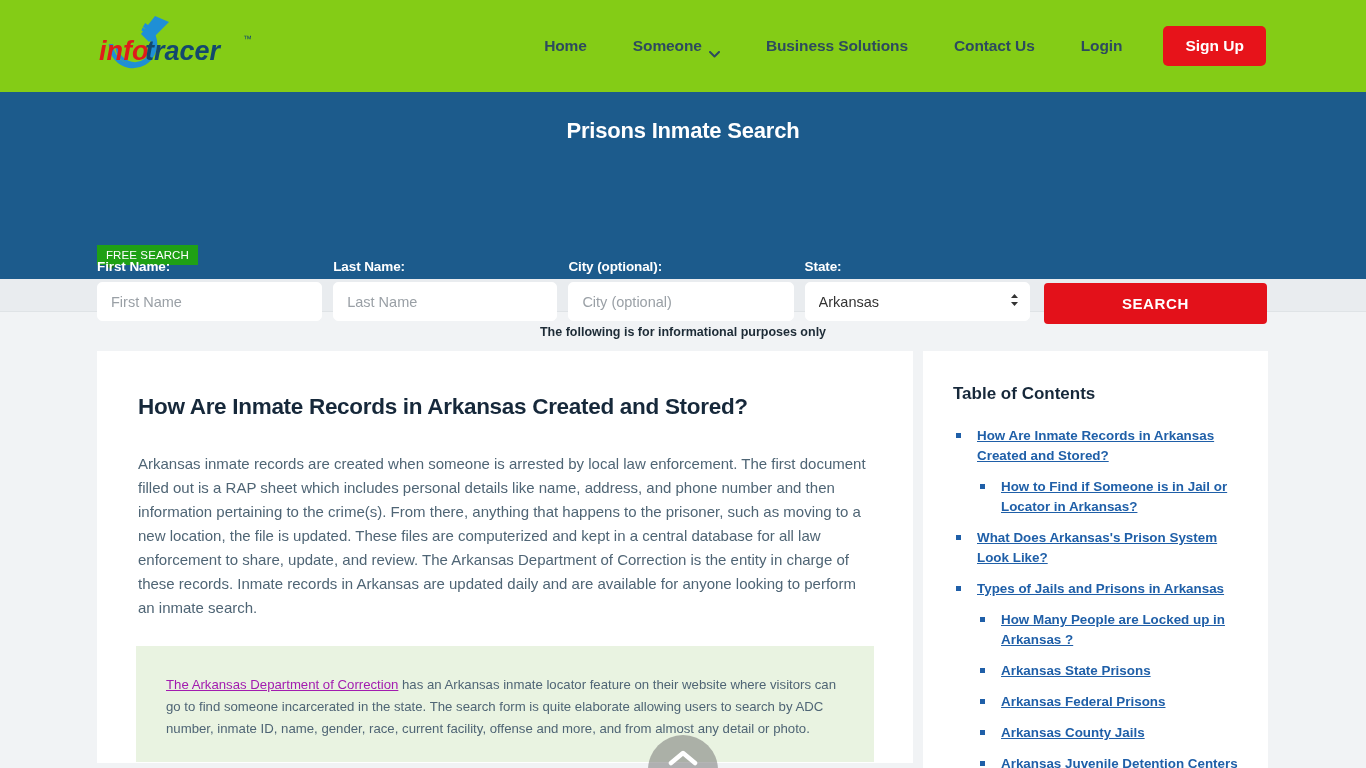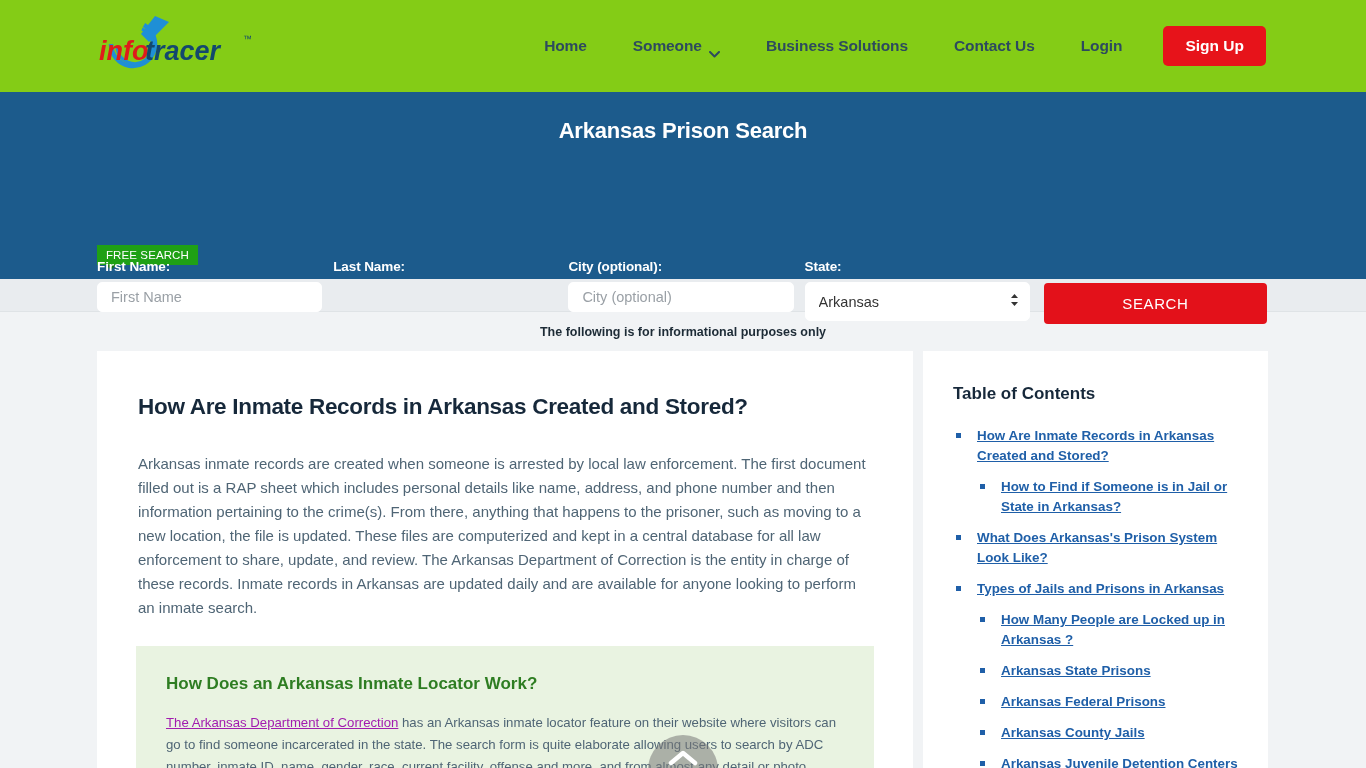--- a/index.html
+++ b/index.html
@@ -79,21 +79,21 @@
   .fld-last   { width:226px; margin-right:11px; }
   .fld-city   { width:227px; margin-right:11px; }
   .fld-state  { width:227px; margin-right:14px; }
   .fld-btn    { width:225px; }
 
   .fld-label {
     color:#ffffff; font-size:13.5px; font-weight:700;
     display:block; margin-bottom:8px; letter-spacing:-0.1px;
   }
   .txtinput {
-    width:100%; height:30px;
+    width:100%; height:39px;
     border:1px solid #ffffff; border-radius:5px;
     background:#fff; color:#6d28d9;
     font-size:14.5px; font-family:"Liberation Sans", sans-serif;
     padding:0 13px; outline:none;
   }
   .txtinput::placeholder { color:#9aa0a6; }
   .selwrap { position:relative; width:100%; }
   .selinput {
     width:100%; height:39px;
     border:1px solid #ffffff; border-radius:5px;
@@ -105,21 +105,21 @@
   }
   .sel-arrows {
     position:absolute; right:11px; top:50%;
     transform:translateY(-50%);
     pointer-events:none;
   }
   .search-btn {
     width:100%; height:41px; margin-top:24px;
     background:#e3111a; color:#fff;
     border:none; border-radius:4px;
-    font-size:15px; font-weight:400; letter-spacing:0.6px;
+    font-size:15px; font-weight:700; letter-spacing:0.6px;
     cursor:pointer; font-family:"Liberation Sans", sans-serif;
   }
 
   
   .crumbband {
     background:#e9ecef; height:33px;
     display:flex; align-items:center;
     padding-left:97px;
     border-bottom:1px solid #dfe3e6;
   }
@@ -235,35 +235,36 @@
     </a>
     <a class="nav-link" href="#">
       <span>Login</span>
     </a>
     <button class="signup-btn">Sign Up</button>
   </nav>
 </div>
 
 <div class="search-band">
 
-  <div class="band-title">Arkansas Prison Search</div>
+  <div class="band-title">Prisons Inmate Search</div>
 
   <div class="free-badge-wrap">
     <span class="free-badge">FREE SEARCH</span>
   </div>
 
   <form class="form-row">
 
     <div class="fld fld-first">
       <label class="fld-label">First Name:</label>
       <input class="txtinput" type="text" placeholder="First Name" style="">
     </div>
 
     <div class="fld fld-last">
       <label class="fld-label">Last Name:</label>
+      <input class="txtinput" type="text" placeholder="Last Name" style="">
     </div>
 
     <div class="fld fld-city">
       <label class="fld-label">City (optional):</label>
       <input class="txtinput" type="text" placeholder="City (optional)" style="">
     </div>
 
     <div class="fld fld-state">
       <label class="fld-label">State:</label>
       <div class="selwrap">
@@ -295,35 +296,34 @@
 
 <div class="notice">The following is for informational purposes only</div>
 
 <div class="content">
 
   <div class="card-main">
     <h1 class="art-h1">How Are Inmate Records in Arkansas Created and Stored?</h1>
     <p class="art-p">Arkansas inmate records are created when someone is arrested by local law enforcement. The first document filled out is a RAP sheet which includes personal details like name, address, and phone number and then information pertaining to the crime(s). From there, anything that happens to the prisoner, such as moving to a new location, the file is updated. These files are computerized and kept in a central database for all law enforcement to share, update, and review. The Arkansas Department of Correction is the entity in charge of these records. Inmate records in Arkansas are updated daily and are available for anyone looking to perform an inmate search.</p>
 
     <div class="green-box">
-      <h2 class="green-h2">How Does an Arkansas Inmate Locator Work?</h2>
       <p class="green-p"><a class="green-link" href="#">The Arkansas Department of Correction</a><span> has an Arkansas inmate locator feature on their website where visitors can go to find someone incarcerated in the state. The search form is quite elaborate allowing users to search by ADC number, inmate ID, name, gender, race, current facility, offense and more, and from almost any detail or photo.</span></p>
     </div>
   </div>
 
   <div class="card-side">
     <h2 class="toc-h">Table of Contents</h2>
     <ul class="toc-ul">
       <li class="toc-li">
         <span class="toc-bullet"></span>
         <a class="toc-a" href="#">How Are Inmate Records in Arkansas Created and Stored?</a>
       </li>
       <li class="toc-li sub">
         <span class="toc-bullet"></span>
-        <a class="toc-a" href="#">How to Find if Someone is in Jail or State in Arkansas?</a>
+        <a class="toc-a" href="#">How to Find if Someone is in Jail or Locator in Arkansas?</a>
       </li>
       <li class="toc-li">
         <span class="toc-bullet"></span>
         <a class="toc-a" href="#">What Does Arkansas's Prison System Look Like?</a>
       </li>
       <li class="toc-li">
         <span class="toc-bullet"></span>
         <a class="toc-a" href="#">Types of Jails and Prisons in Arkansas</a>
       </li>
       <li class="toc-li sub">

